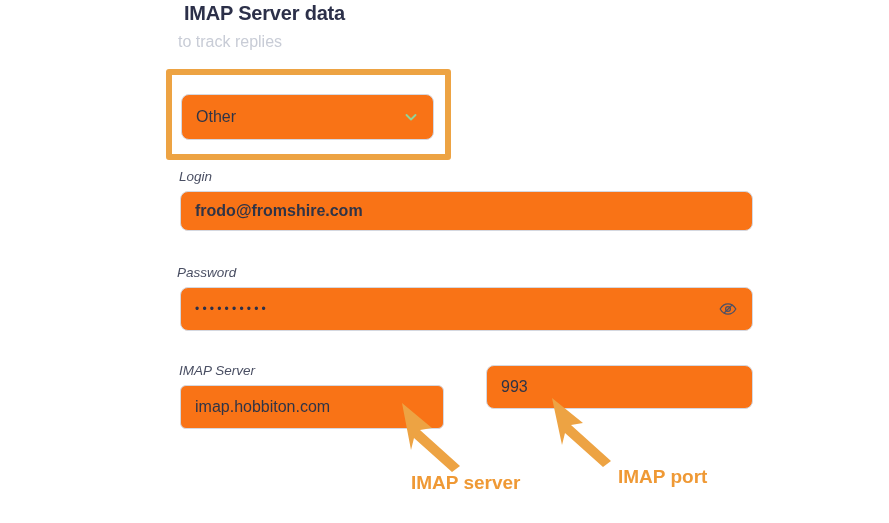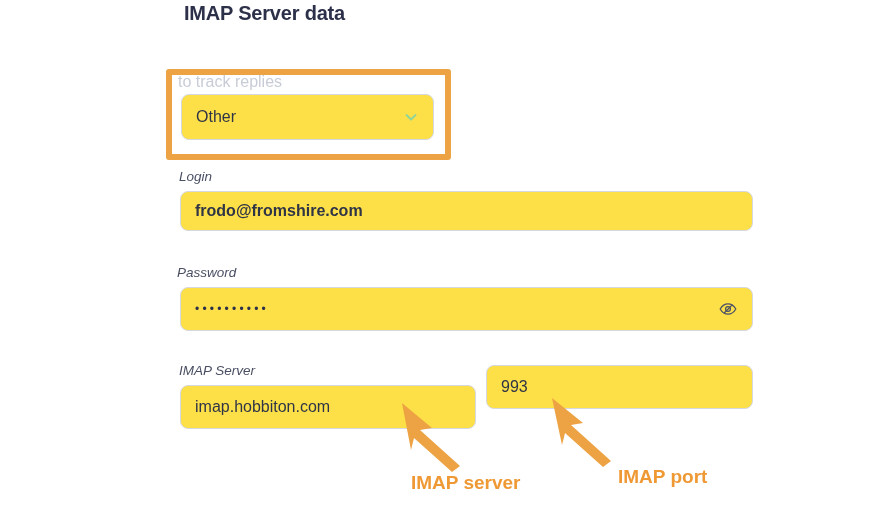--- a/index.html
+++ b/index.html
@@ -34,21 +34,20 @@
 
   .page-subtitle {
     position: absolute;
     left: 178px;
     top: 31px;
     font-size: 16px;
     font-weight: normal;
     color: #c8ccd6;
     line-height: 22px;
     white-space: nowrap;
-    margin-top: 40px;
   }
 
   
   .highlight-frame {
     position: absolute;
     left: 166px;
     top: 69px;
     width: 285px;
     height: 91px;
     border: 6px solid #eda343;
@@ -64,21 +63,21 @@
     color: #4a4f63;
     line-height: 18px;
     white-space: nowrap;
     font-style: italic;
   }
 
   .input-box {
     position: absolute;
     border: 1px solid #d5d8e0;
     border-radius: 8px;
-    background: #fde047;
+    background: #f97316;
     display: flex;
     align-items: center;
     padding: 0 14px;
   }
 
   .input-value {
     font-size: 16px;
     color: #2f3447;
     line-height: 20px;
     white-space: nowrap;
@@ -118,21 +117,21 @@
   .eye-icon {
     flex: 0 0 auto;
     width: 20px;
     height: 20px;
     display: block;
     margin-left: 8px;
   }
 
   
   .label-imap-server { left: 179px; top: 362px; }
-  .box-imap-server { left: 180px; top: 385px; width: 296px; height: 44px; }
+  .box-imap-server { left: 180px; top: 385px; width: 264px; height: 44px; border-radius: 6px; }
 
   
   .label-port { left: 487px; top: 362px; margin-top: 20px; }
   .box-port { left: 486px; top: 365px; width: 267px; height: 44px; }
 
   
   .annotation-layer {
     position: absolute;
     left: 0;
     top: 0;

